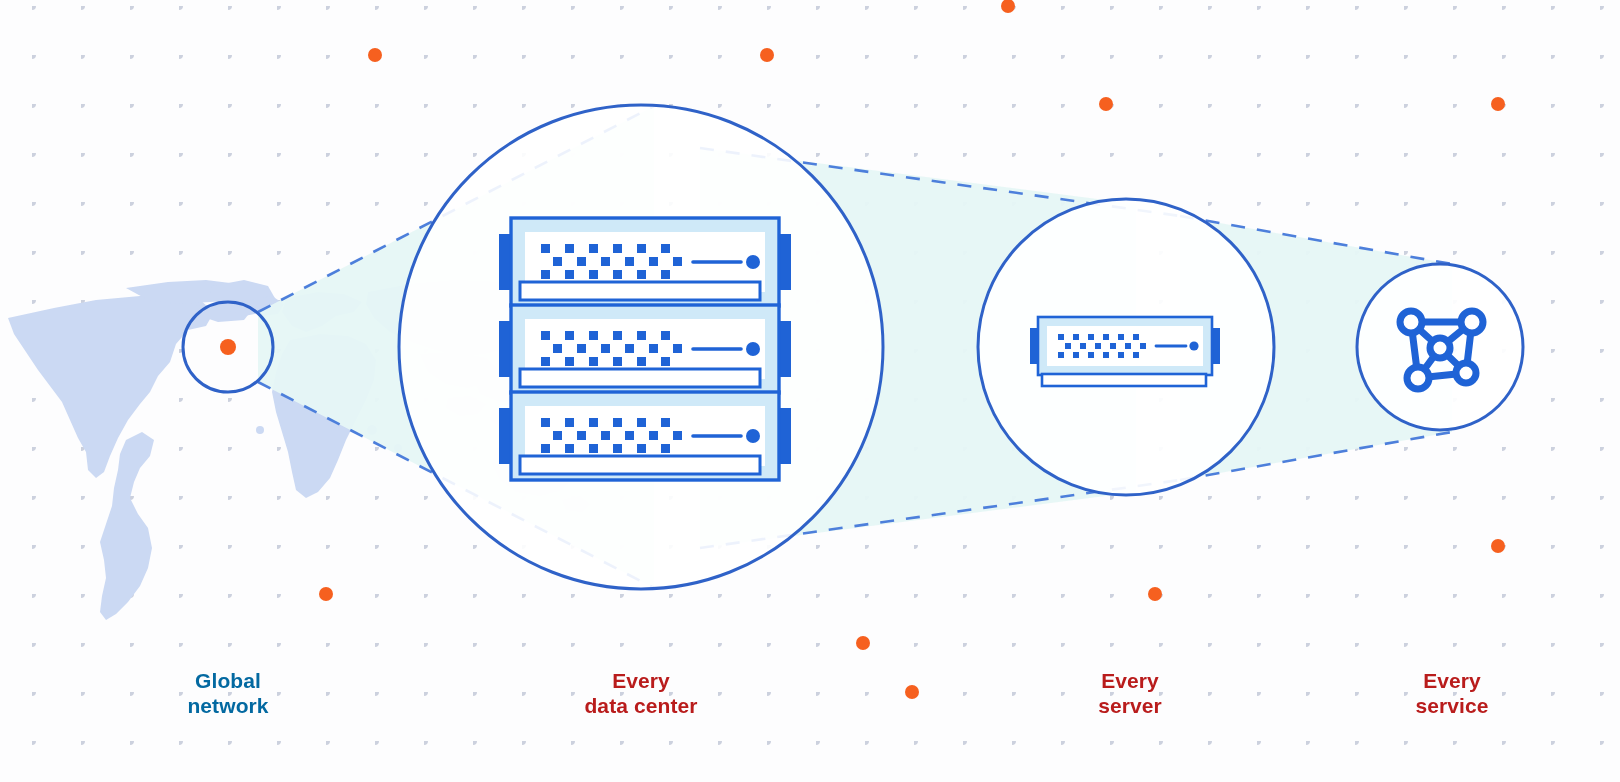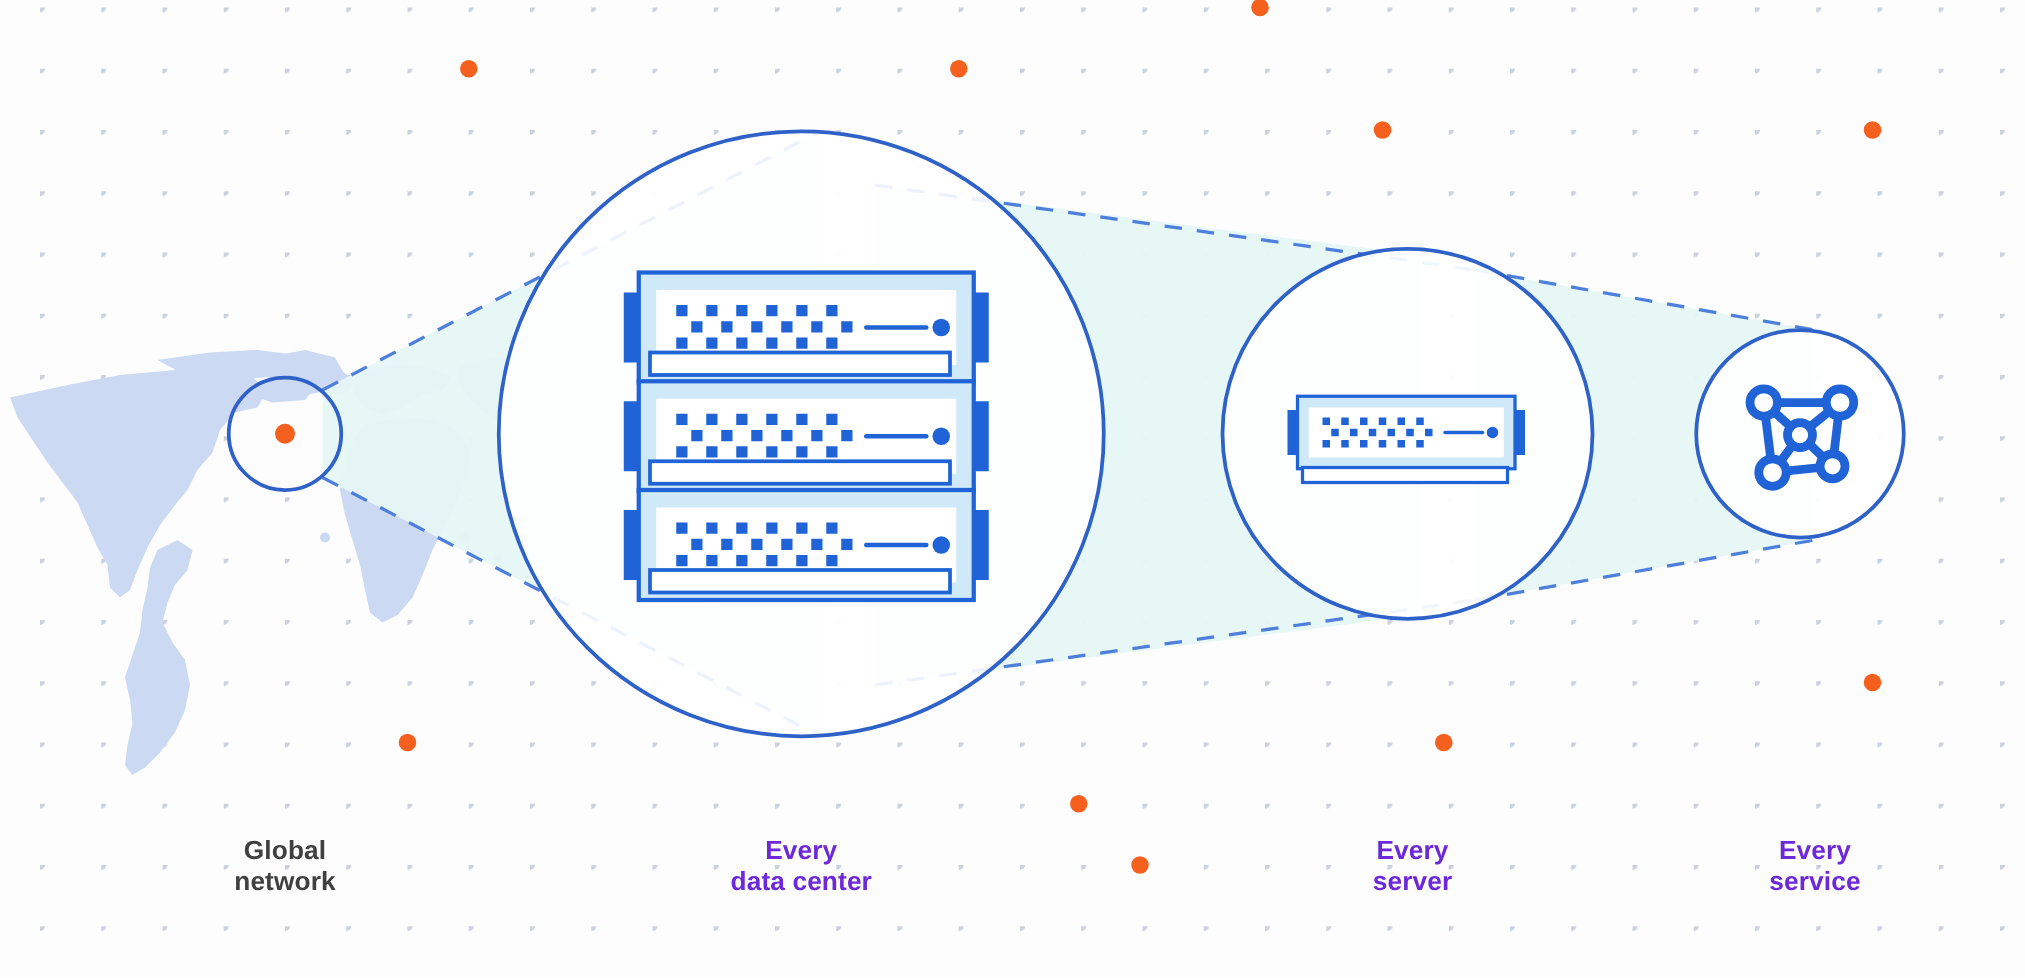--- a/index.html
+++ b/index.html
@@ -37,22 +37,22 @@
   .stage-label {
     position: absolute;
     text-align: center;
     font-size: 21px;
     line-height: 25px;
     font-weight: 700;
     font-family: "Liberation Sans", sans-serif;
     white-space: pre-line;
     letter-spacing: 0.1px;
   }
-  .stage-label.dark { color: #6d28d9; }
-  .stage-label.accent { color: #404040; }
+  .stage-label.dark { color: #b91c1c; }
+  .stage-label.accent { color: #0369a1; }
 </style>
 </head>
 <body>
 
 <div id="stage">
 
   <svg id="diagram-svg" viewBox="0 0 1620 782" xmlns="http://www.w3.org/2000/svg">
     <defs>
 
       <pattern id="dotgrid" x="228" y="6" width="49" height="49" patternUnits="userSpaceOnUse">

